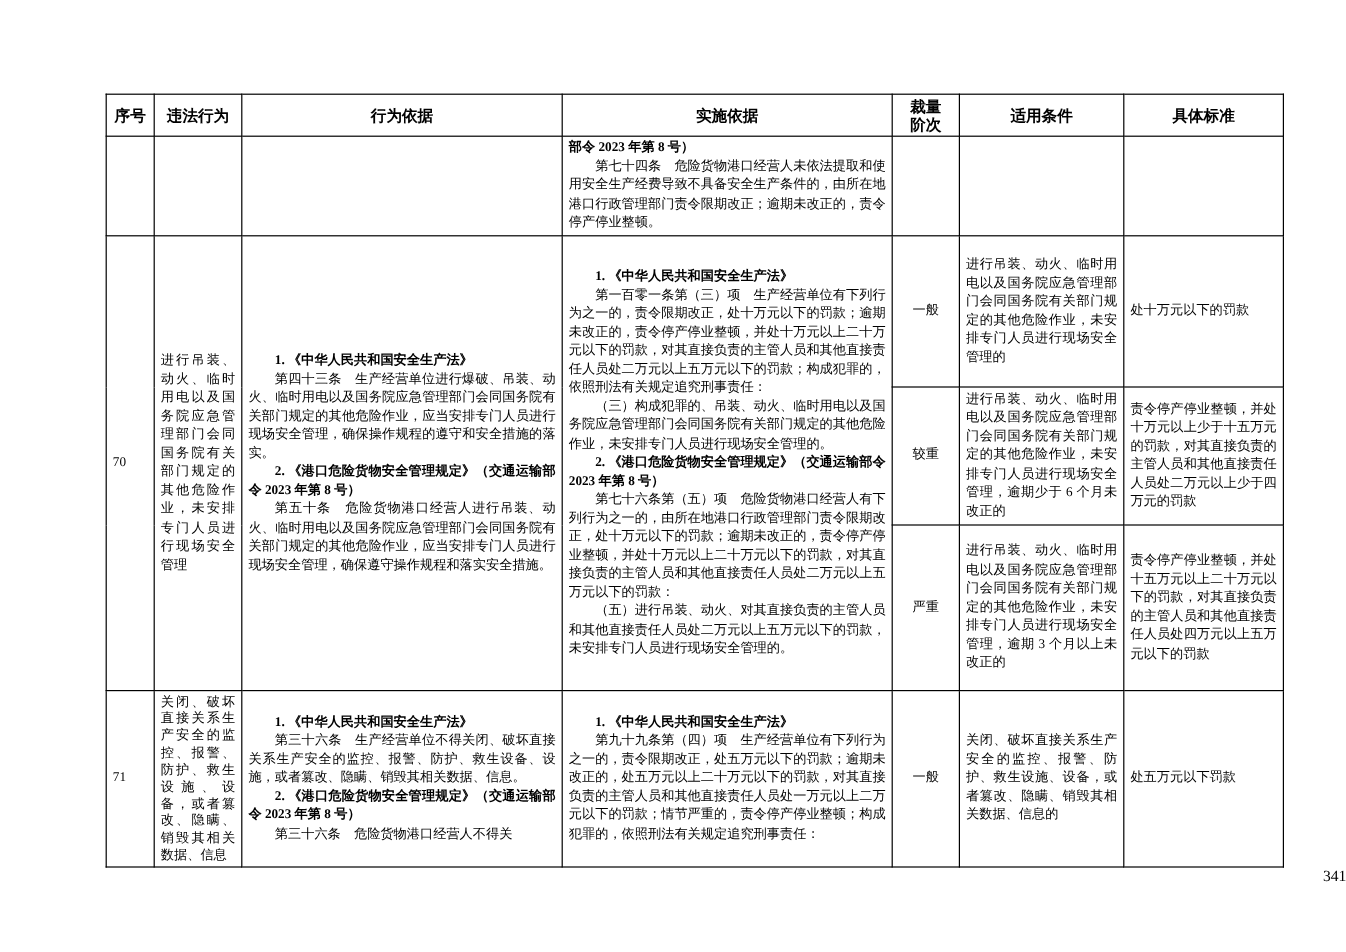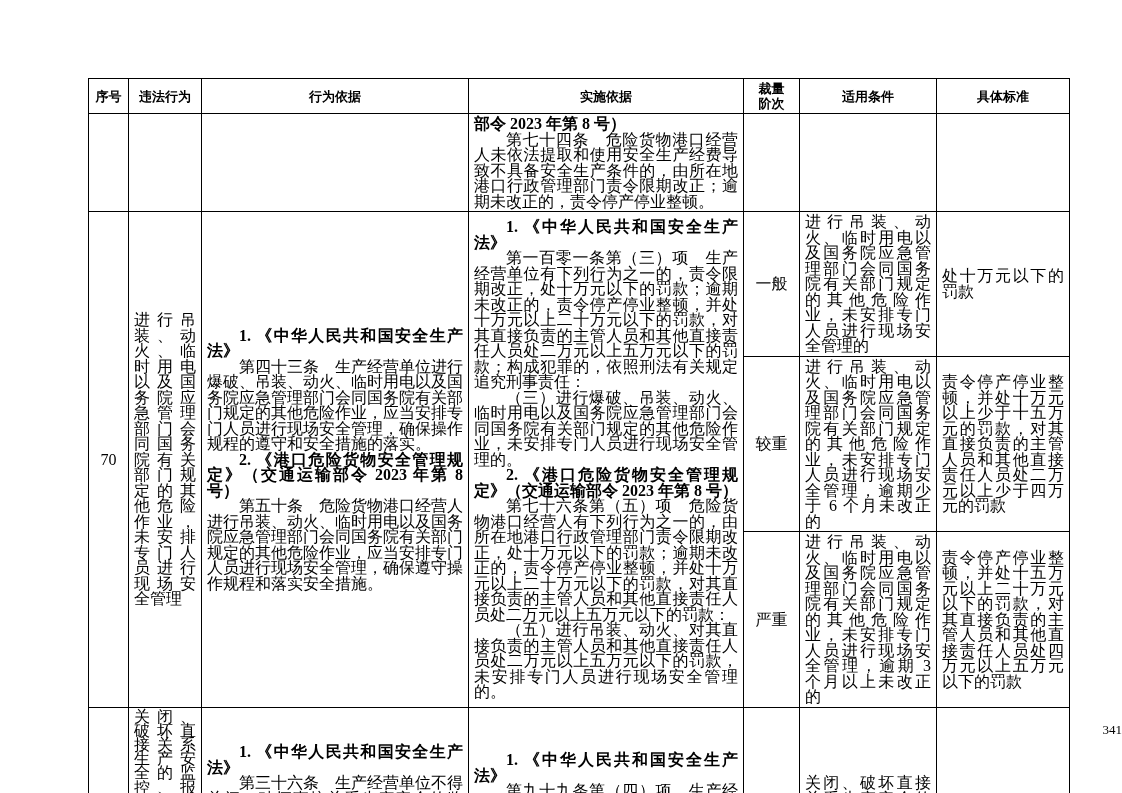--- a/index.html
+++ b/index.html
@@ -16,41 +16,41 @@
     left: 72px; top: 78px;
     width: 981px;
     border-collapse: collapse;
     table-layout: fixed;
     margin-left: 16px;
   }
   .reg-table th, .reg-table td {
     border: 1px solid #000000;
     vertical-align: middle;
     padding: 2px 5px;
-    font-size: 16px;
+    font-size: 11px;
     line-height: 15.5px;
     word-break: break-all;
     overflow: hidden;
   }
   .reg-table th {
     font-size: 13px;
     font-weight: bold;
     text-align: center;
     line-height: 15px;
     padding: 2px 1px;
   }
   .narrow-header { display: inline-block; width: 2.2em; }
   .cell-para p {
     text-align: justify;
     text-justify: inter-ideograph;
     text-indent: 2em;
   }
   .cell-para p.law-title { font-weight: bold; }
   .cell-para p.no-indent { text-indent: 0; }
-  .cell-seq { text-align: center; }
+  .cell-seq { }
   .cell-violation {
     text-align: justify;
     text-justify: inter-ideograph;
     padding: 2px 4px;
   }
   .cell-violation.tight { line-height: 14.2px; }
   .cell-tier-level { text-align: center; }
   .cell-condition, .cell-standard {
     text-align: justify;
     text-justify: inter-ideograph;
@@ -107,21 +107,21 @@
     <td class="cell-violation" rowspan="3">进行吊装、动火、临时用电以及国务院应急管理部门会同国务院有关部门规定的其他危险作业，未安排专门人员进行现场安全管理</td>
     <td class="cell-para" rowspan="3">
       <p class="law-title">1. 《中华人民共和国安全生产法》</p>
       <p>第四十三条　生产经营单位进行爆破、吊装、动火、临时用电以及国务院应急管理部门会同国务院有关部门规定的其他危险作业，应当安排专门人员进行现场安全管理，确保操作规程的遵守和安全措施的落实。</p>
       <p class="law-title">2. 《港口危险货物安全管理规定》（交通运输部令 2023 年第 8 号）</p>
       <p>第五十条　危险货物港口经营人进行吊装、动火、临时用电以及国务院应急管理部门会同国务院有关部门规定的其他危险作业，应当安排专门人员进行现场安全管理，确保遵守操作规程和落实安全措施。</p>
     </td>
     <td class="cell-para" rowspan="3">
       <p class="law-title">1. 《中华人民共和国安全生产法》</p>
       <p>第一百零一条第（三）项　生产经营单位有下列行为之一的，责令限期改正，处十万元以下的罚款；逾期未改正的，责令停产停业整顿，并处十万元以上二十万元以下的罚款，对其直接负责的主管人员和其他直接责任人员处二万元以上五万元以下的罚款；构成犯罪的，依照刑法有关规定追究刑事责任：</p>
-      <p>（三）进行爆破、吊装、动火、临时用电以及国务院应急管理部门会同国务院有关部门规定的其他危险作业，未安排专门人员进行现场安全管理的。</p>
+      <p>（三）构成犯罪的、吊装、动火、临时用电以及国务院应急管理部门会同国务院有关部门规定的其他危险作业，未安排专门人员进行现场安全管理的。</p>
       <p class="law-title">2. 《港口危险货物安全管理规定》（交通运输部令 2023 年第 8 号）</p>
       <p>第七十六条第（五）项　危险货物港口经营人有下列行为之一的，由所在地港口行政管理部门责令限期改正，处十万元以下的罚款；逾期未改正的，责令停产停业整顿，并处十万元以上二十万元以下的罚款，对其直接负责的主管人员和其他直接责任人员处二万元以上五万元以下的罚款：</p>
       <p>（五）进行吊装、动火、对其直接负责的主管人员和其他直接责任人员处二万元以上五万元以下的罚款，未安排专门人员进行现场安全管理的。</p>
     </td>
     <td class="cell-tier-level">一般</td>
     <td class="cell-condition">进行吊装、动火、临时用电以及国务院应急管理部门会同国务院有关部门规定的其他危险作业，未安排专门人员进行现场安全管理的</td>
     <td class="cell-standard">处十万元以下的罚款</td>
   </tr>
 
   <tr style="height:115px">

